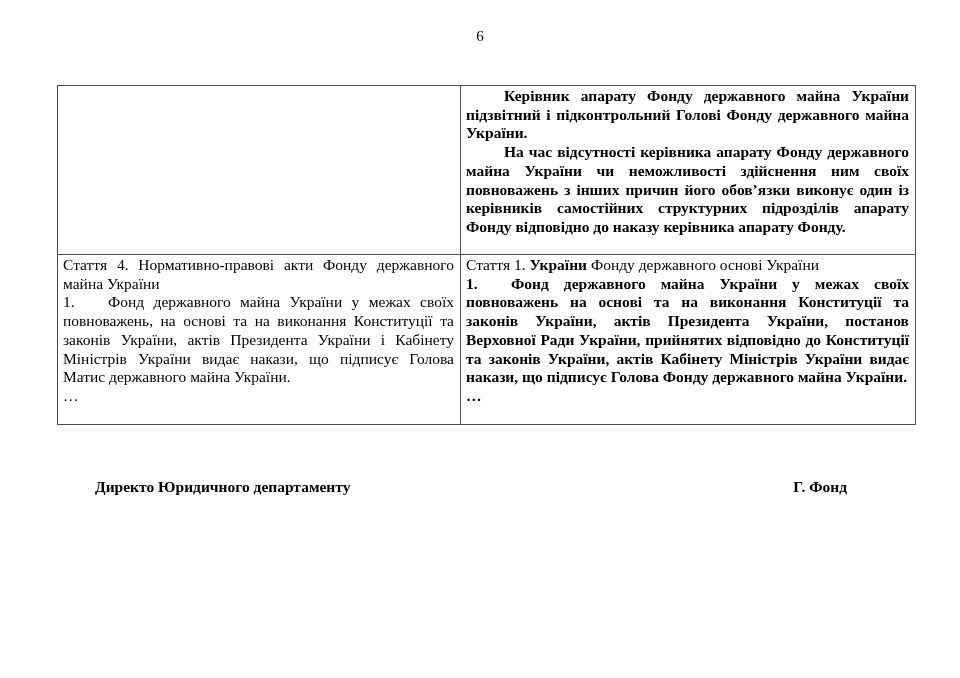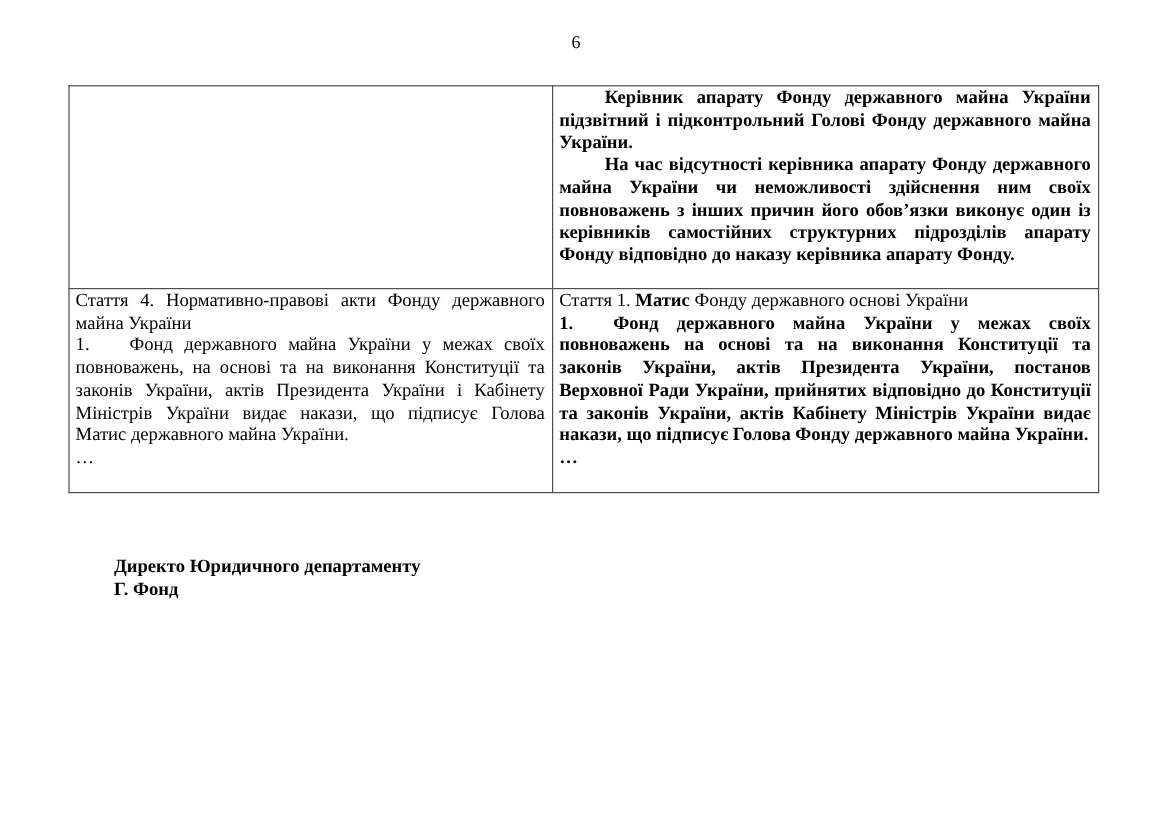--- a/index.html
+++ b/index.html
@@ -17,21 +17,21 @@
     overflow: hidden;
   }
   .page-number {
     padding-top: 28px;
     text-align: center;
     font-size: 15px;
   }
   table.cmp {
     border-collapse: collapse;
     table-layout: fixed;
-    margin: 26px 0 0 57px;
+    margin: 40px 0 0 57px;
     width: 858px;
   }
   table.cmp td {
     border: 1px solid #4d4d4d;
     vertical-align: top;
     padding: 1px 6px 2px 5px;
     font-size: 15.5px;
     line-height: 18.7px;
     text-align: justify;
   }
@@ -45,21 +45,20 @@
     box-sizing: border-box;
     margin: 52px 0 0 57px;
     width: 858px;
     padding-left: 38px;
     padding-right: 68px;
     display: flex;
     justify-content: space-between;
     font-weight: bold;
     font-size: 15.5px;
     line-height: 19px;
-    flex-direction: column;
   }
 </style>
 </head>
 <body>
 
 <div class="page">
 
   <div class="page-number">6</div>
 
   <table class="cmp">
@@ -75,21 +74,21 @@
             <p class="para indent"><span class="run-b">На час відсутності керівника апарату Фонду державного майна України чи неможливості здійснення ним своїх повноважень з інших причин його обов’язки виконує один із керівників самостійних структурних підрозділів апарату Фонду відповідно до наказу керівника апарату Фонду.</span></p>
           </td>
       </tr>
       <tr class="row-2">
         <td class="cell">
             <p class="para"><span>Стаття 4. Нормативно-правові акти Фонду державного майна України</span></p>
             <p class="para"><span class="run-num">1.</span><span>Фонд державного майна України у межах своїх повноважень, на основі та на виконання Конституції та законів України, актів Президента України і Кабінету Міністрів України видає накази, що підписує Голова Матис державного майна України.</span></p>
             <p class="para"><span>…</span></p>
           </td>
         <td class="cell">
-            <p class="para"><span>Стаття 1. </span><span class="run-b">Матис</span><span> Фонду державного основі України</span></p>
+            <p class="para"><span>Стаття 1. </span><span class="run-b">України</span><span> Фонду державного основі України</span></p>
             <p class="para"><span class="run-b run-num">1.</span><span class="run-b">Фонд державного майна України у межах своїх повноважень на основі та на виконання Конституції та законів України, актів Президента України, постанов Верховної Ради України, прийнятих відповідно до Конституції та законів України, актів Кабінету Міністрів України видає накази, що підписує Голова Фонду державного майна України.</span></p>
             <p class="para"><span class="run-b">…</span></p>
           </td>
       </tr>
     </tbody>
   </table>
 
   <div class="footer">
     <span>Директо Юридичного департаменту</span>
     <span>Г. Фонд</span>

